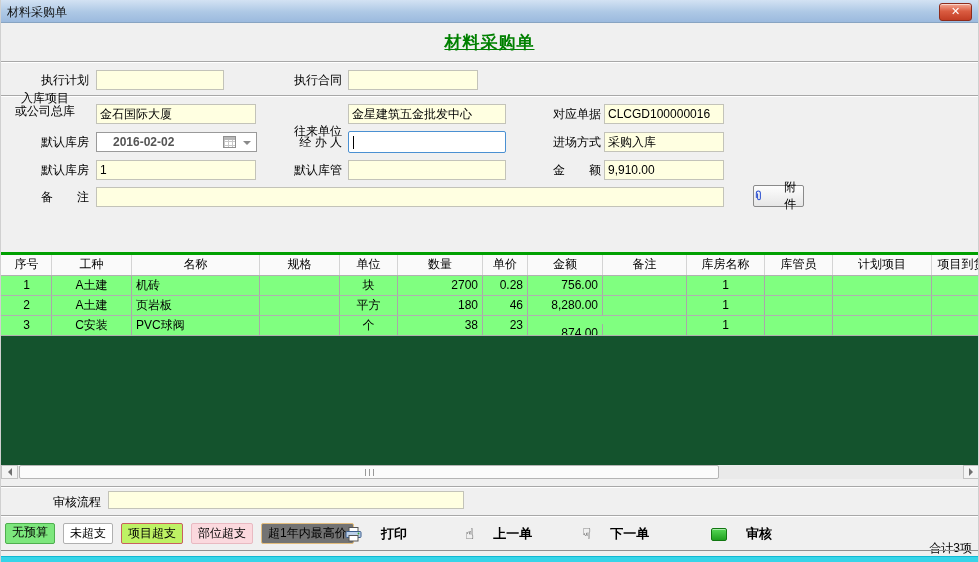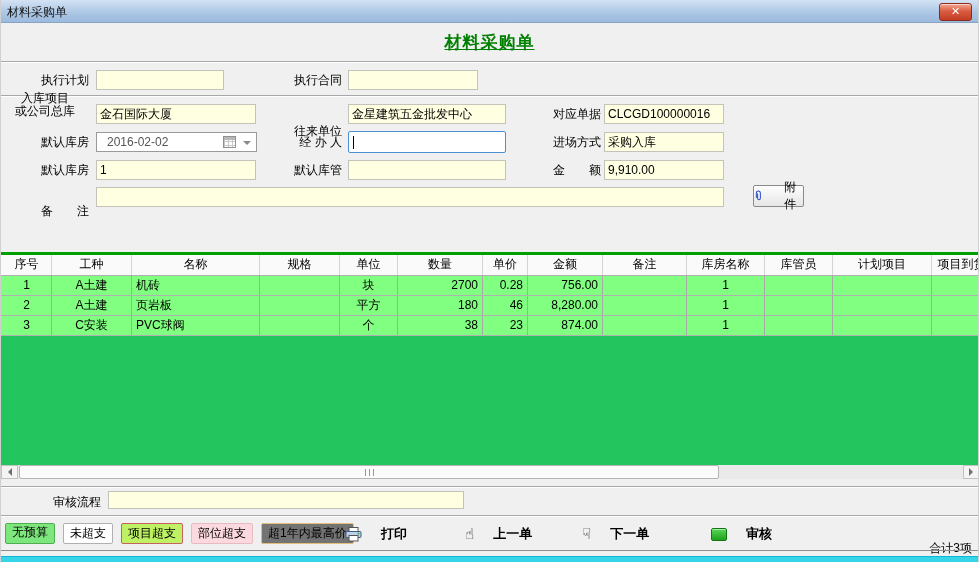--- a/index.html
+++ b/index.html
@@ -25,33 +25,33 @@
   
   .flabel{position:absolute;text-align:right;line-height:14px;}
   .input{position:absolute;background:#FFFFE1;border:1px solid #c3c3b9;height:20px;
     box-sizing:border-box;font-size:12px;padding:0 3px;font-family:inherit;color:#000;outline:none;}
   .input.focused{background:#fff;border:1px solid #4a90d2;border-radius:2px;height:22px;}
   .caret{position:absolute;width:1px;height:13px;background:#000;}
   .proj-label{position:absolute;left:0;top:92px;width:88px;text-align:center;line-height:13px;}
   
   .date-ctl{position:absolute;left:95px;top:132px;width:161px;height:20px;background:#fff;
     border:1px solid #9a9a9a;box-sizing:border-box;color:#555;display:flex;align-items:center;}
-  .date-text{flex:1;padding-left:10px;}
+  .date-text{flex:1;padding-left:16px;font-weight:bold;}
   .cal-icon{width:13px;height:12px;border:1px solid #909090;box-sizing:border-box;
     background-image:linear-gradient(#b8b8b8 0 3px,rgba(0,0,0,0) 3px),
       repeating-linear-gradient(90deg,#c8c8c8 0 1px,rgba(0,0,0,0) 1px 4px),
       repeating-linear-gradient(#c8c8c8 0 1px,rgba(0,0,0,0) 1px 4px);
     background-color:#fff;}
   .dd-arrow{width:0;height:0;border:4px solid rgba(0,0,0,0);border-top-color:#8a8a8a;margin:5px 5px 0 7px;}
   
   .attach-btn{position:absolute;left:752px;top:185px;width:51px;height:22px;
     background:linear-gradient(#fdfdfd,#e6e6e6);border:1px solid #8a8a8a;border-radius:2px;
     display:flex;align-items:center;justify-content:center;gap:21px;box-sizing:border-box;cursor:pointer;}
   
-  .table-area{position:absolute;top:252px;left:0;width:979px;height:213px;background:#22c55e;
+  .table-area{position:absolute;top:252px;left:0;width:979px;height:213px;background:#14532d;
     border-top:3px solid #00a000;box-sizing:border-box;overflow:hidden;}
   .thead{display:flex;height:20px;background:#fafafa;border-bottom:1px solid #b0b0b0;padding-left:1px;}
   .th{box-sizing:border-box;border-right:1px solid #d4d4d4;text-align:center;line-height:19px;
     flex-shrink:0;overflow:hidden;white-space:nowrap;}
   .tr{display:flex;height:19px;background:#80FF80;border-bottom:1px solid #b0b0b0;padding-left:1px;}
   .td{box-sizing:border-box;border-right:1px solid #a8a8a8;line-height:18px;flex-shrink:0;
     overflow:hidden;white-space:nowrap;}
   .al-center{text-align:center;}
   .al-right{text-align:right;padding-right:4px;}
   .al-left{text-align:left;padding-left:4px;}
@@ -122,21 +122,21 @@
   <div class="flabel" style="left:540px;top:135px;width:60px">进场方式</div>
   <input class="input" style="left: 603px; top: 132px; width: 120px;" value="采购入库">
 
   <div class="flabel" style="left:0;top:163px;width:88px">默认库房</div>
   <input class="input" style="left: 95px; top: 160px; width: 160px;" value="1">
   <div class="flabel" style="left:281px;top:163px;width:60px">默认库管</div>
   <input class="input" style="left: 347px; top: 160px; width: 158px;" value="">
   <div class="flabel" style="left:540px;top:163px;width:60px">金　　额</div>
   <input class="input" style="left: 603px; top: 160px; width: 120px;" value="9,910.00">
 
-  <div class="flabel" style="left:0;top:204px;width:88px">备　　注</div>
+  <div class="flabel" style="left:0;top:190px;width:88px">备　　注</div>
   <input class="input" style="left: 95px; top: 187px; width: 628px;" value="">
   <div class="attach-btn">
     <svg width="12" height="14" viewBox="0 0 12 14">
       <path d="M3 9 L3 3.2 a2.6 2.6 0 0 1 5.2 0 L8.2 10 a1.8 1.8 0 0 1 -3.6 0 L4.6 4" fill="none" stroke="#2b4fd0" stroke-width="1.3" stroke-linecap="round"></path>
     </svg>
     <span>附件</span>
   </div>
 
   <div class="table-area">
     <div class="thead">
@@ -186,21 +186,21 @@
           <div class="td al-left" style="flex: 0 0 60px;"></div>
         </div>
         <div class="tr">
           <div class="td al-center" style="flex: 0 0 50px;">3</div>
           <div class="td al-center" style="flex: 0 0 80px;">C安装</div>
           <div class="td al-left" style="flex: 0 0 128px;">PVC球阀</div>
           <div class="td al-left" style="flex: 0 0 80px;"></div>
           <div class="td al-center" style="flex: 0 0 58px;">个</div>
           <div class="td al-right" style="flex: 0 0 85px;">38</div>
           <div class="td al-right" style="flex: 0 0 45px;">23</div>
-          <div class="td al-right" style="flex: 0 0 75px;">874.00</div>
+          <div class="td al-right" style="flex: 0 0 75px; margin-top: 8px;">874.00</div>
           <div class="td al-left" style="flex: 0 0 84px;"></div>
           <div class="td al-center" style="flex: 0 0 78px;">1</div>
           <div class="td al-left" style="flex: 0 0 68px;"></div>
           <div class="td al-left" style="flex: 0 0 99px;"></div>
           <div class="td al-left" style="flex: 0 0 60px;"></div>
         </div>
       </div>
   </div>
 
   <div class="hscroll">

